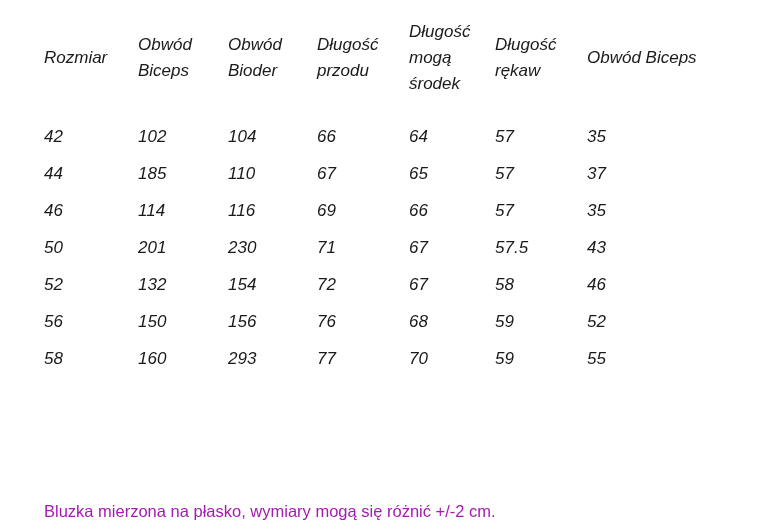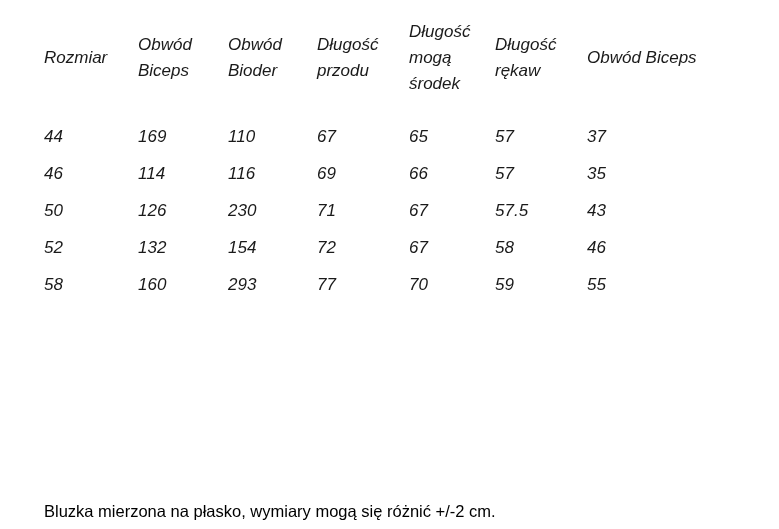--- a/index.html
+++ b/index.html
@@ -53,21 +53,21 @@
   col.c3 { width: 92px; }
   col.c4 { width: 86px; }
   col.c5 { width: 92px; }
   col.c6 { width: 149px; }
   .note {
     position: absolute;
     left: 44px;
     top: 490px;
     font-size: 16.5px;
     line-height: 22px;
-    color: #000000;
+    color: #a21caf;
     white-space: nowrap;
   }
 </style>
 </head>
 <body>
 
 <div class="page">
 
   <table class="size-table">
     <colgroup>
@@ -85,54 +85,72 @@
         <th>Obwód Biceps</th>
         <th>Obwód Bioder</th>
         <th>Długość przodu</th>
         <th>Długość mogą środek</th>
         <th>Długość rękaw</th>
         <th>Obwód Biceps</th>
       </tr>
     </thead>
     <tbody>
       <tr>
+        <td>42</td>
+        <td>102</td>
+        <td>104</td>
+        <td>66</td>
+        <td>64</td>
+        <td>57</td>
+        <td>35</td>
+      </tr>
+      <tr>
         <td>44</td>
-        <td>169</td>
+        <td>185</td>
         <td>110</td>
         <td>67</td>
         <td>65</td>
         <td>57</td>
         <td>37</td>
       </tr>
       <tr>
         <td>46</td>
         <td>114</td>
         <td>116</td>
         <td>69</td>
         <td>66</td>
         <td>57</td>
         <td>35</td>
       </tr>
       <tr>
         <td>50</td>
-        <td>126</td>
+        <td>201</td>
         <td>230</td>
         <td>71</td>
         <td>67</td>
         <td>57.5</td>
         <td>43</td>
       </tr>
       <tr>
         <td>52</td>
         <td>132</td>
         <td>154</td>
         <td>72</td>
         <td>67</td>
         <td>58</td>
         <td>46</td>
+      </tr>
+      <tr>
+        <td>56</td>
+        <td>150</td>
+        <td>156</td>
+        <td>76</td>
+        <td>68</td>
+        <td>59</td>
+        <td>52</td>
       </tr>
       <tr>
         <td>58</td>
         <td>160</td>
         <td>293</td>
         <td>77</td>
         <td>70</td>
         <td>59</td>
         <td>55</td>
       </tr>

